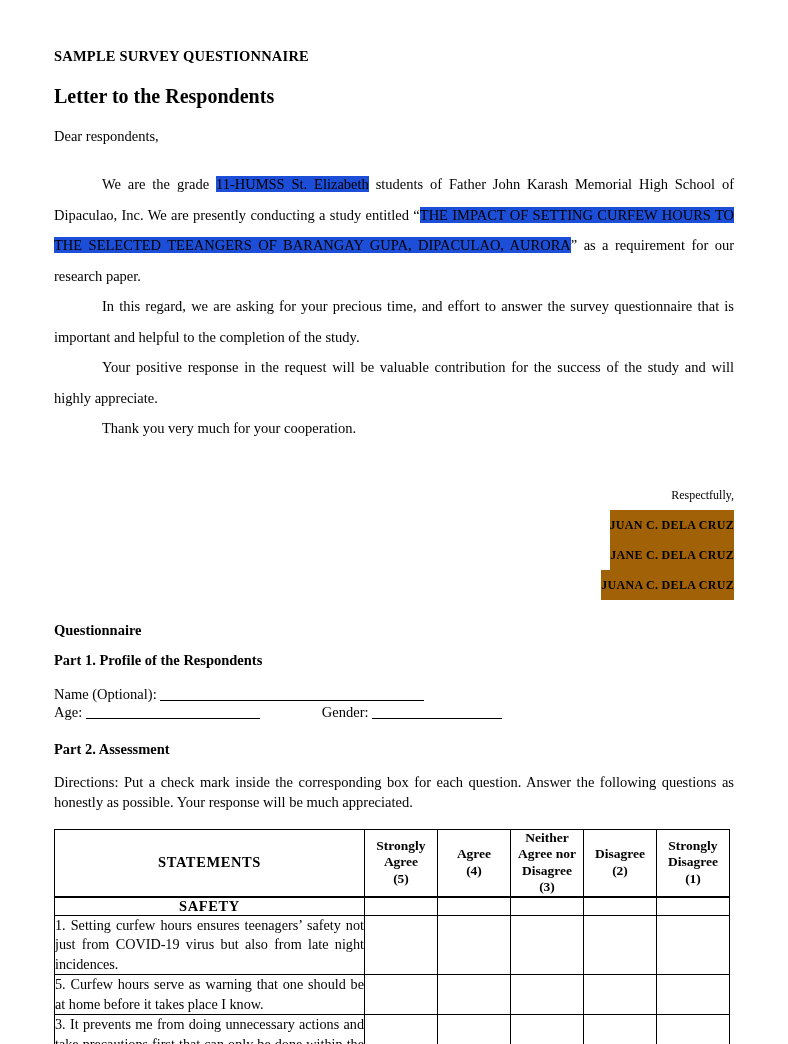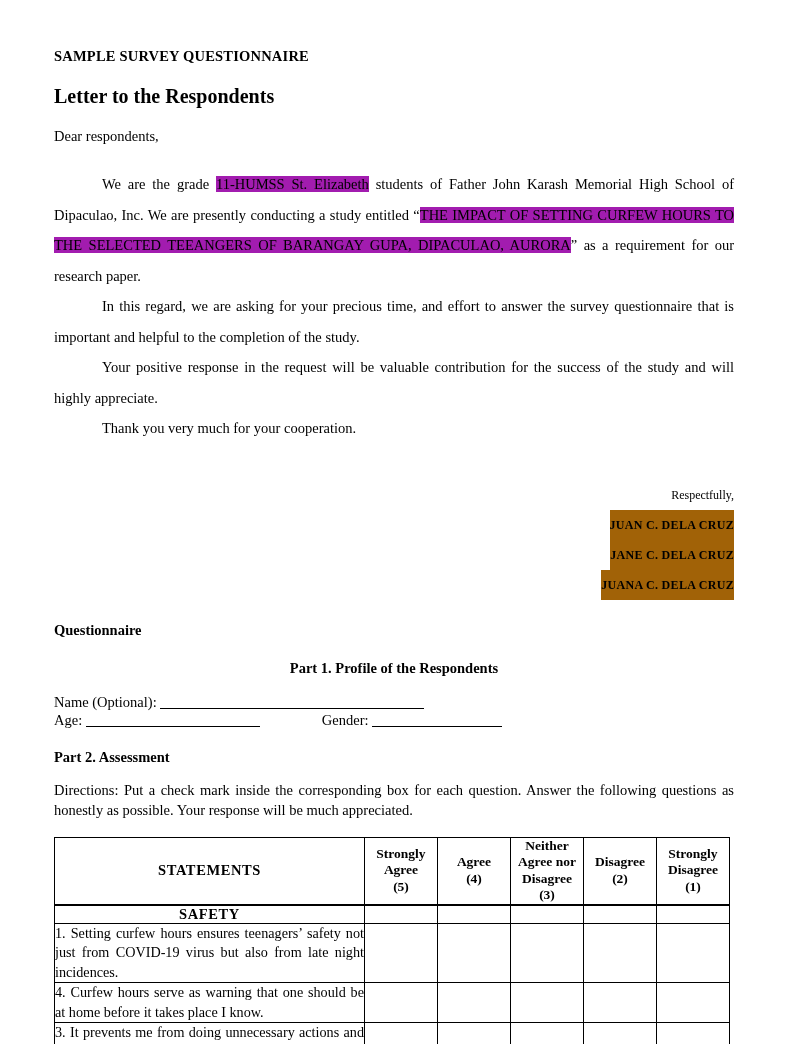--- a/index.html
+++ b/index.html
@@ -41,21 +41,21 @@
 
   .body-para {
     font-size: 14.5px;
     text-align: justify;
     line-height: 30.5px;
     margin: 0;
     text-indent: 48px;
   }
 
   .hl {
-    background: #a21caf;
+    background: #1d4ed8;
     box-decoration-break: clone;
     -webkit-box-decoration-break: clone;
   }
   .para-gap-2 { height: 0px; }
 
   .sig-block {
     margin-top: 36px;
     text-align: right;
     font-size: 12px;
     line-height: 30px;
@@ -68,21 +68,21 @@
   }
   .sig-line { margin-bottom: 0; }
 
   .section-head {
     font-weight: bold;
     font-size: 14.5px;
     margin: 0;
   }
 
   .q-head { margin-top: 22px; }
-  .p1-head { margin-top: 21px; text-align: center; }
+  .p1-head { margin-top: 13px; }
 
   .fields {
     font-size: 14.5px;
     margin-top: 16px;
     line-height: 18.5px;
   }
   .field-row { white-space: nowrap; }
   .blank {
     display: inline-block;
     border-bottom: 1.3px solid #000;
@@ -225,21 +225,21 @@
       </tr>
       <tr>
         <td class="stmt">1. Setting curfew hours ensures teenagers’ safety not just from COVID-19 virus but also from late night incidences.</td>
         <td class="cell"></td>
         <td class="cell"></td>
         <td class="cell"></td>
         <td class="cell"></td>
         <td class="cell"></td>
       </tr>
       <tr>
-        <td class="stmt">4. Curfew hours serve as warning that one should be at home before it takes place I know.</td>
+        <td class="stmt">5. Curfew hours serve as warning that one should be at home before it takes place I know.</td>
         <td class="cell"></td>
         <td class="cell"></td>
         <td class="cell"></td>
         <td class="cell"></td>
         <td class="cell"></td>
       </tr>
       <tr>
         <td class="stmt">3. It prevents me from doing unnecessary actions and take precautions first that can only be done within the given time.</td>
         <td class="cell"></td>
         <td class="cell"></td>

